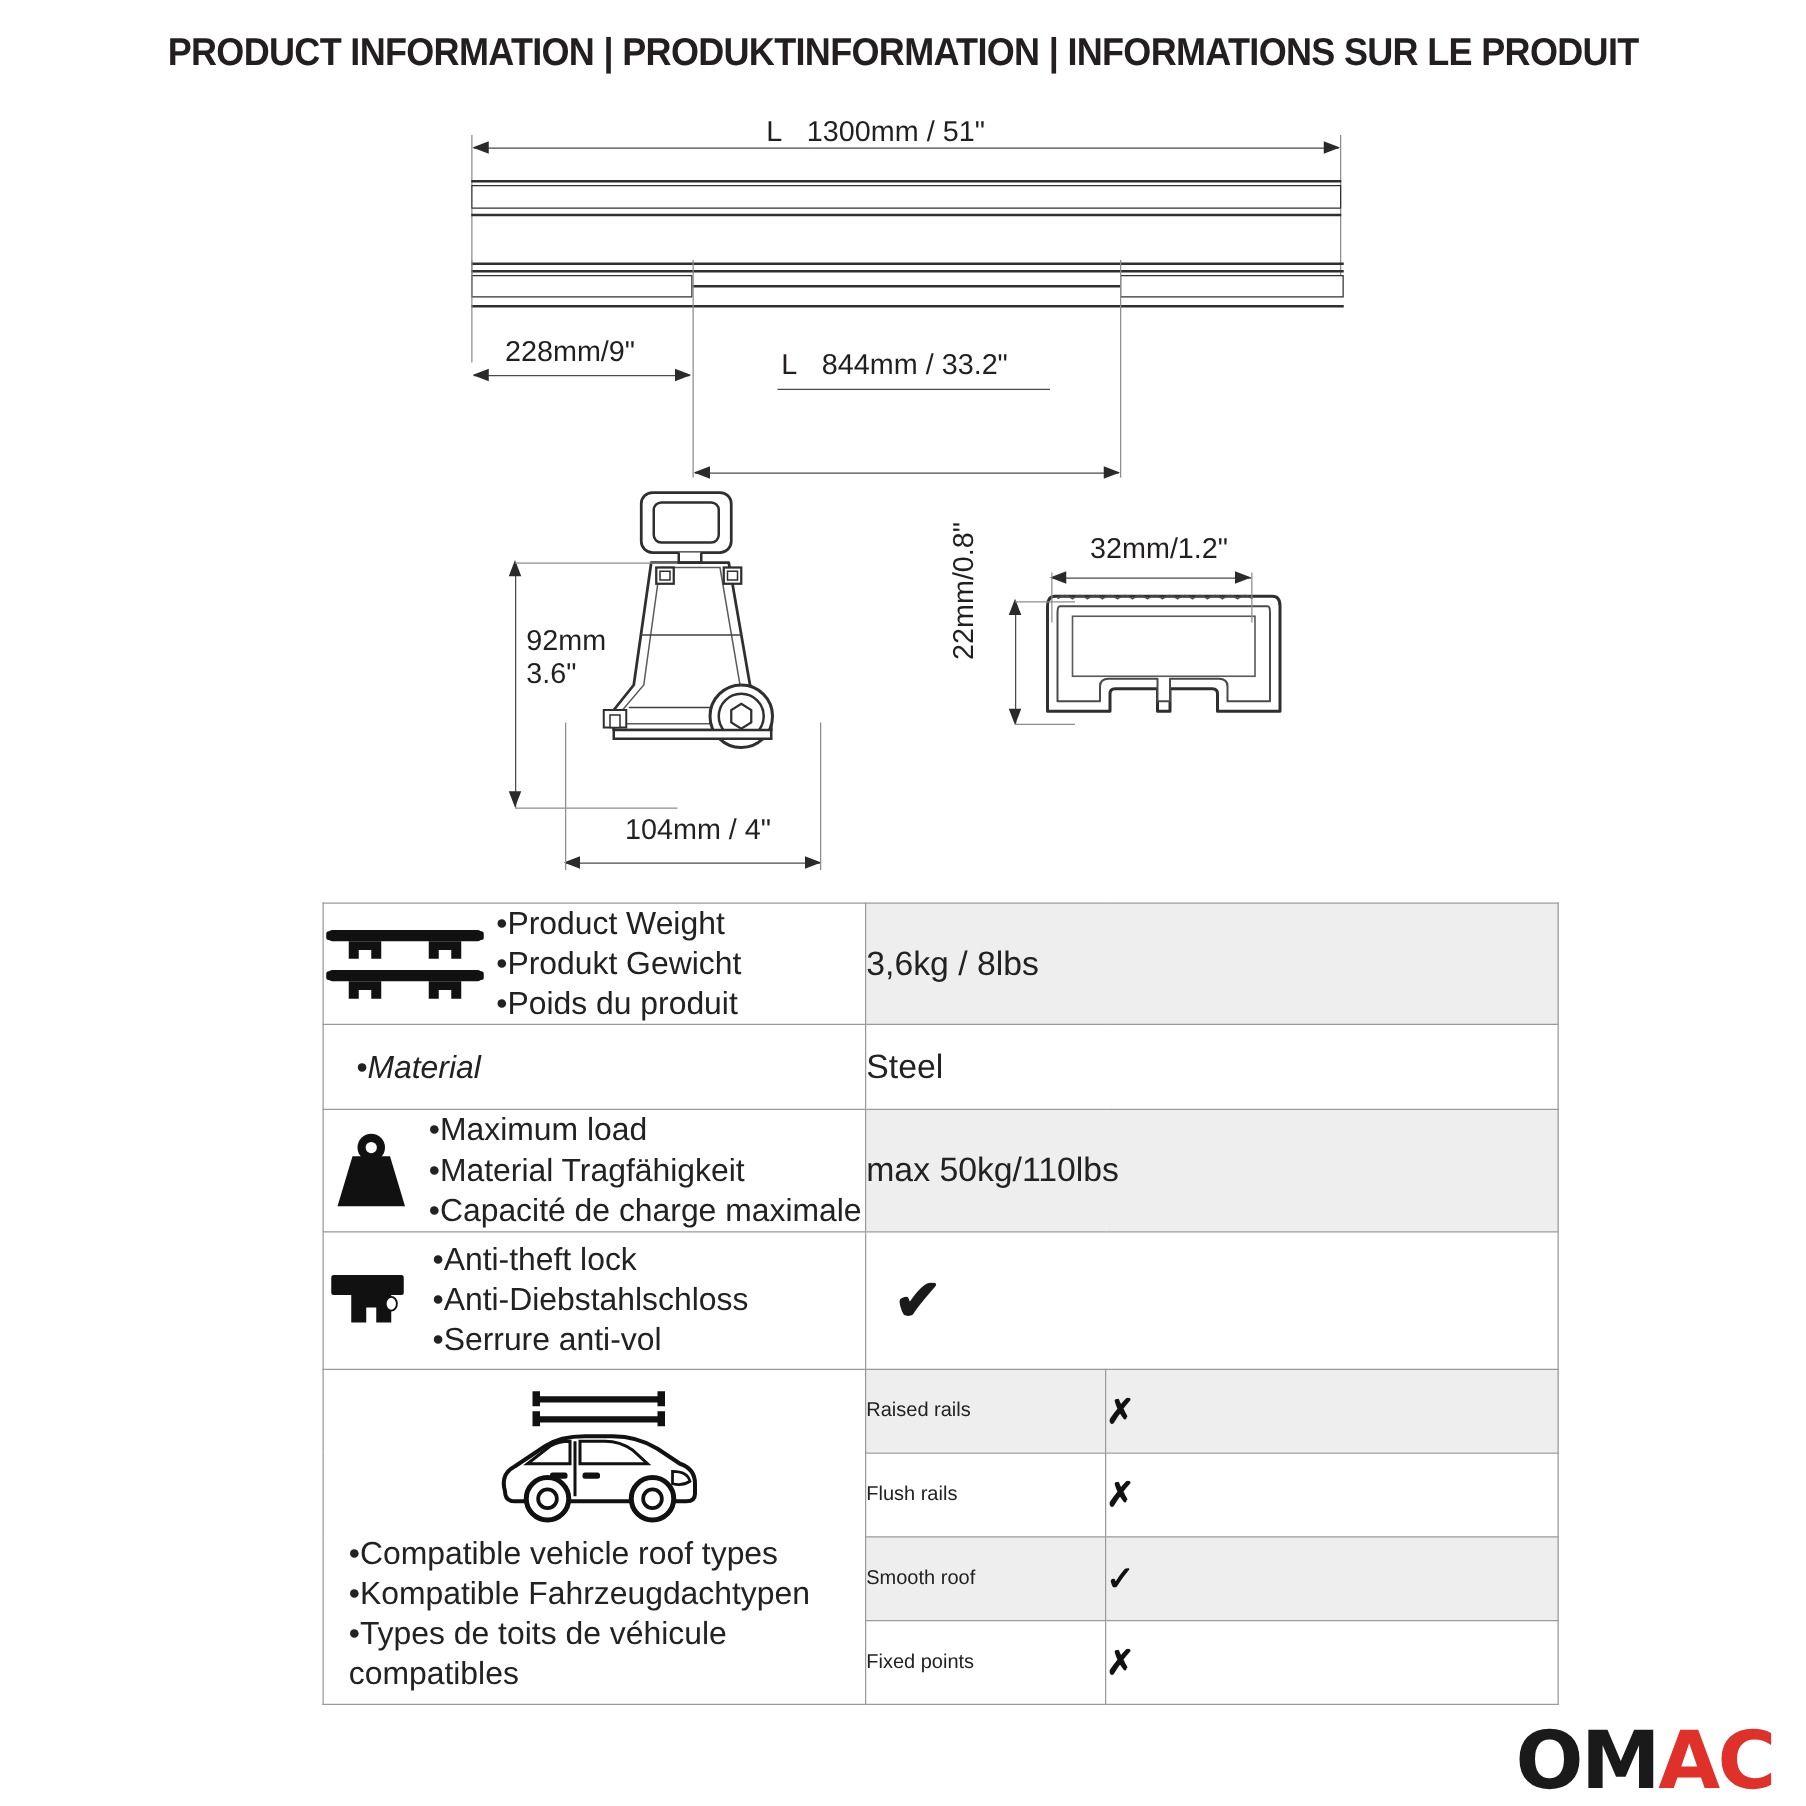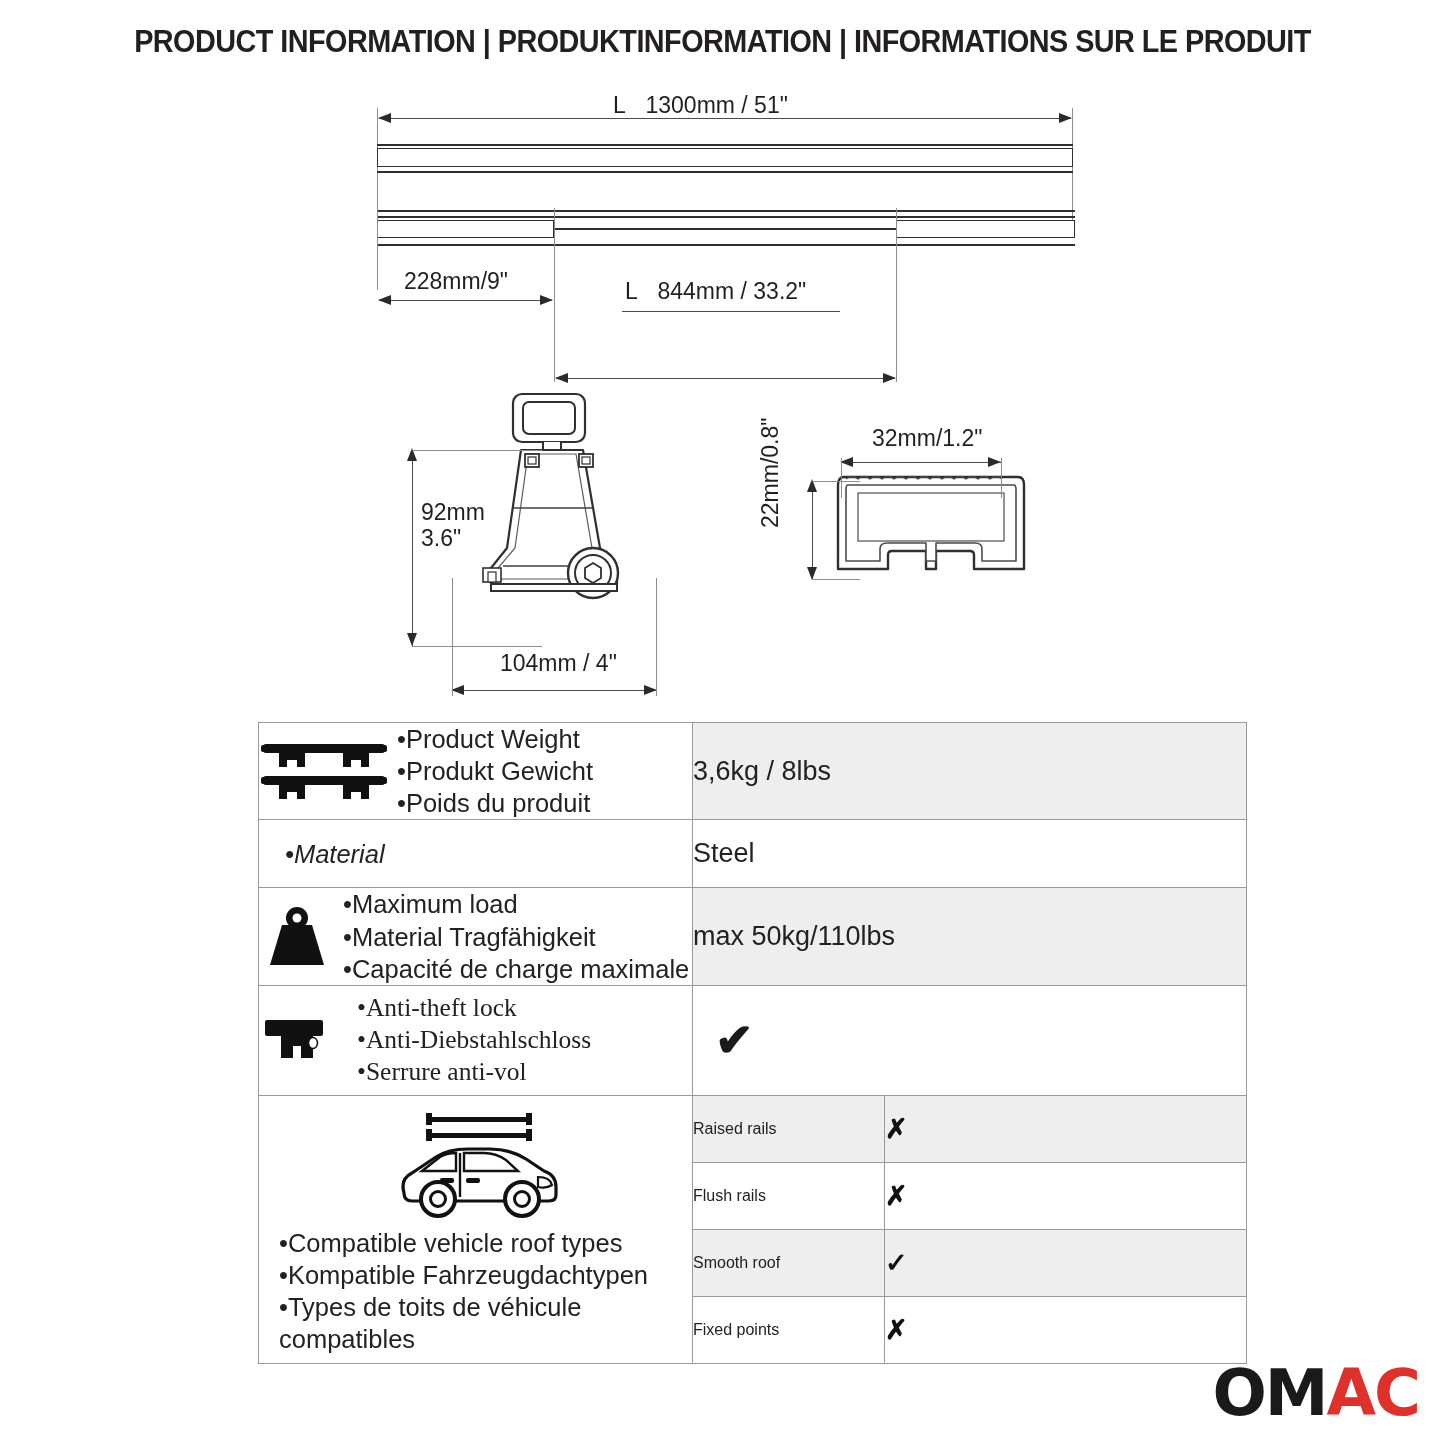--- a/index.html
+++ b/index.html
@@ -73,21 +73,21 @@
   .bullets { font-size:25.5px; line-height:1.26; color:#222; }
   .bullets div { white-space:nowrap; }
   .bullets .wrapable { white-space:normal; }
   .icon-flex { display:flex; align-items:center; gap:8px; }
   .icon-box { flex:0 0 auto; display:flex; align-items:center; justify-content:center; }
   .check-big { font-size:46px; font-weight:bold; line-height:1; }
   .roof-name { font-size:16px; color:#222; padding-left:14px; }
   .roof-mark { font-size:27px; font-weight:bold; color:#111; padding-left:14px; }
   
   #omac-logo {
-    position:absolute; right:26px; bottom:20px;
+    position:absolute; right:26px; bottom:4px;
     font-size:0; line-height:0;
   }
   .logo-txt {
     font-family:"DejaVu Sans", sans-serif;
     font-size:64px; font-weight:bold;
     letter-spacing:-2px;
     line-height:64px;
   }
 </style>
 </head>
@@ -267,21 +267,21 @@
             <div>•Material Tragfähigkeit</div>
             <div>•Capacité de charge maximale</div>
           </span>
         </div>
       </td>
       <td class="value-cell shade" colspan="2">max 50kg/110lbs</td>
     </tr>
 
     <tr>
       <td class="label-cell plain" style="height:110px;">
-        <div class="icon-flex" style="gap:24px;font-family:Liberation Serif, serif;">
+        <div class="icon-flex" style="gap:13px;">
           <span class="icon-box" style="width:74px;">
             <svg width="70" height="52" viewBox="0 0 70 52">
               <rect x="4" y="6" width="58" height="16" rx="2" fill="#111"></rect>
               <path d="M20 22 h32 v22 h-12 v-12 h-8 v12 h-12 Z" fill="#111"></path>
               <ellipse cx="52" cy="29" rx="4.5" ry="5.5" fill="#fff" stroke="#111" stroke-width="1.5"></ellipse>
             </svg>
           </span>
           <span class="bullets">
             <div>•Anti-theft lock</div>
             <div>•Anti-Diebstahlschloss</div>

